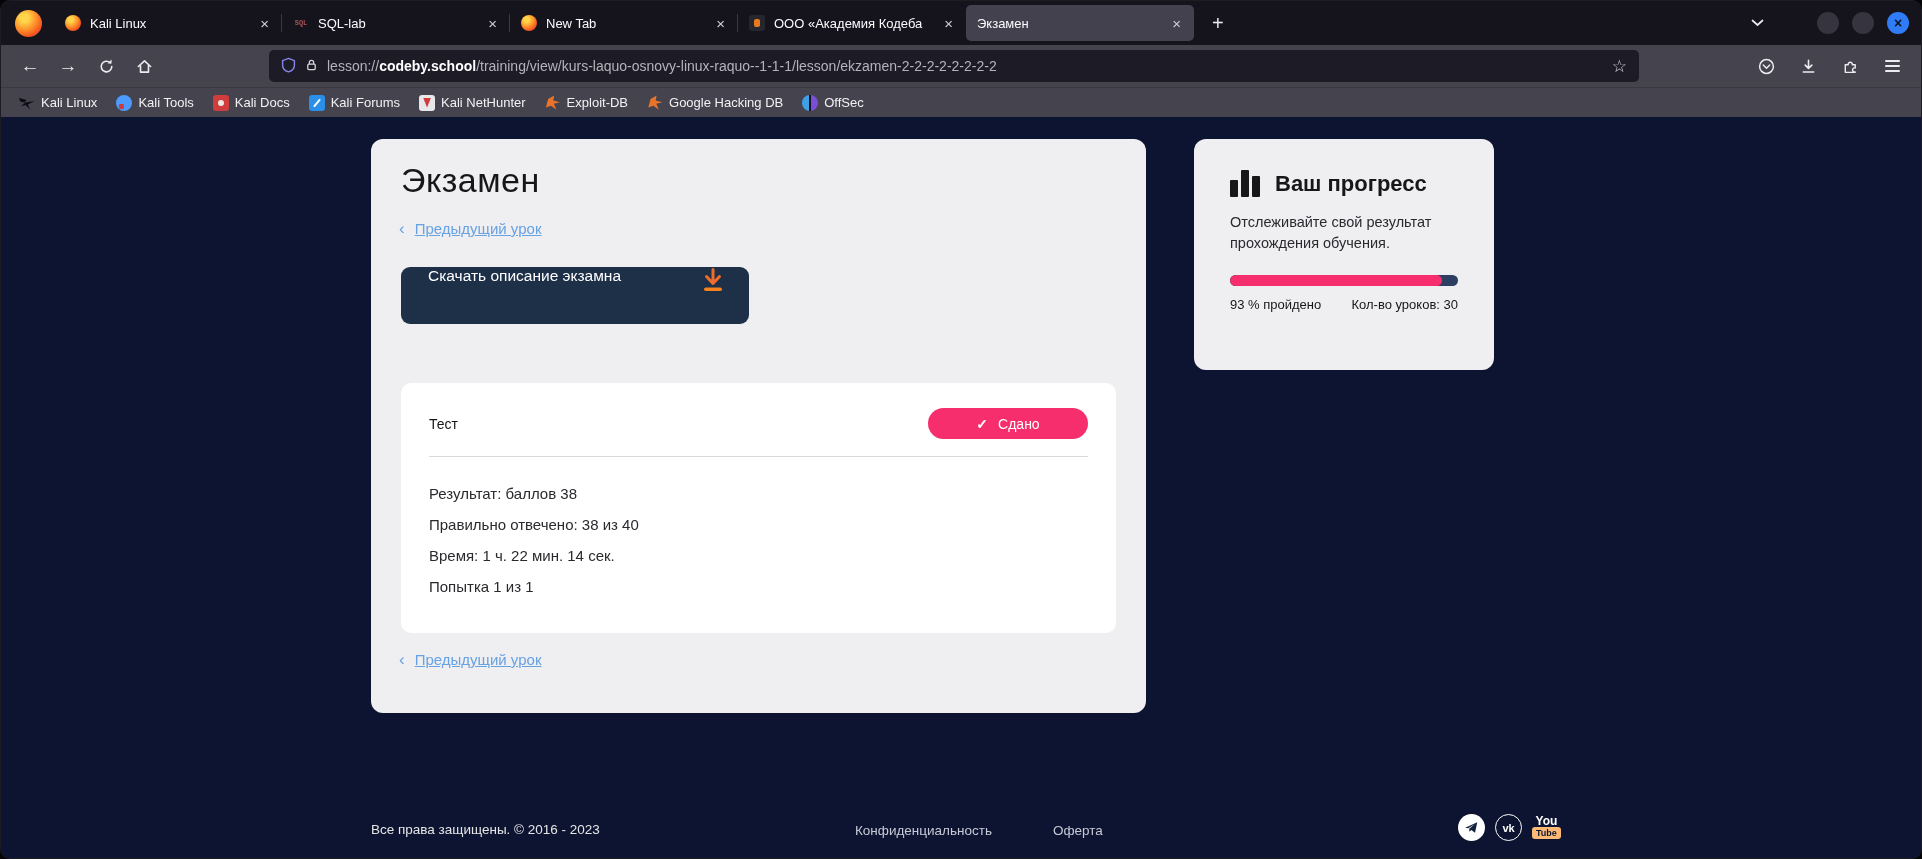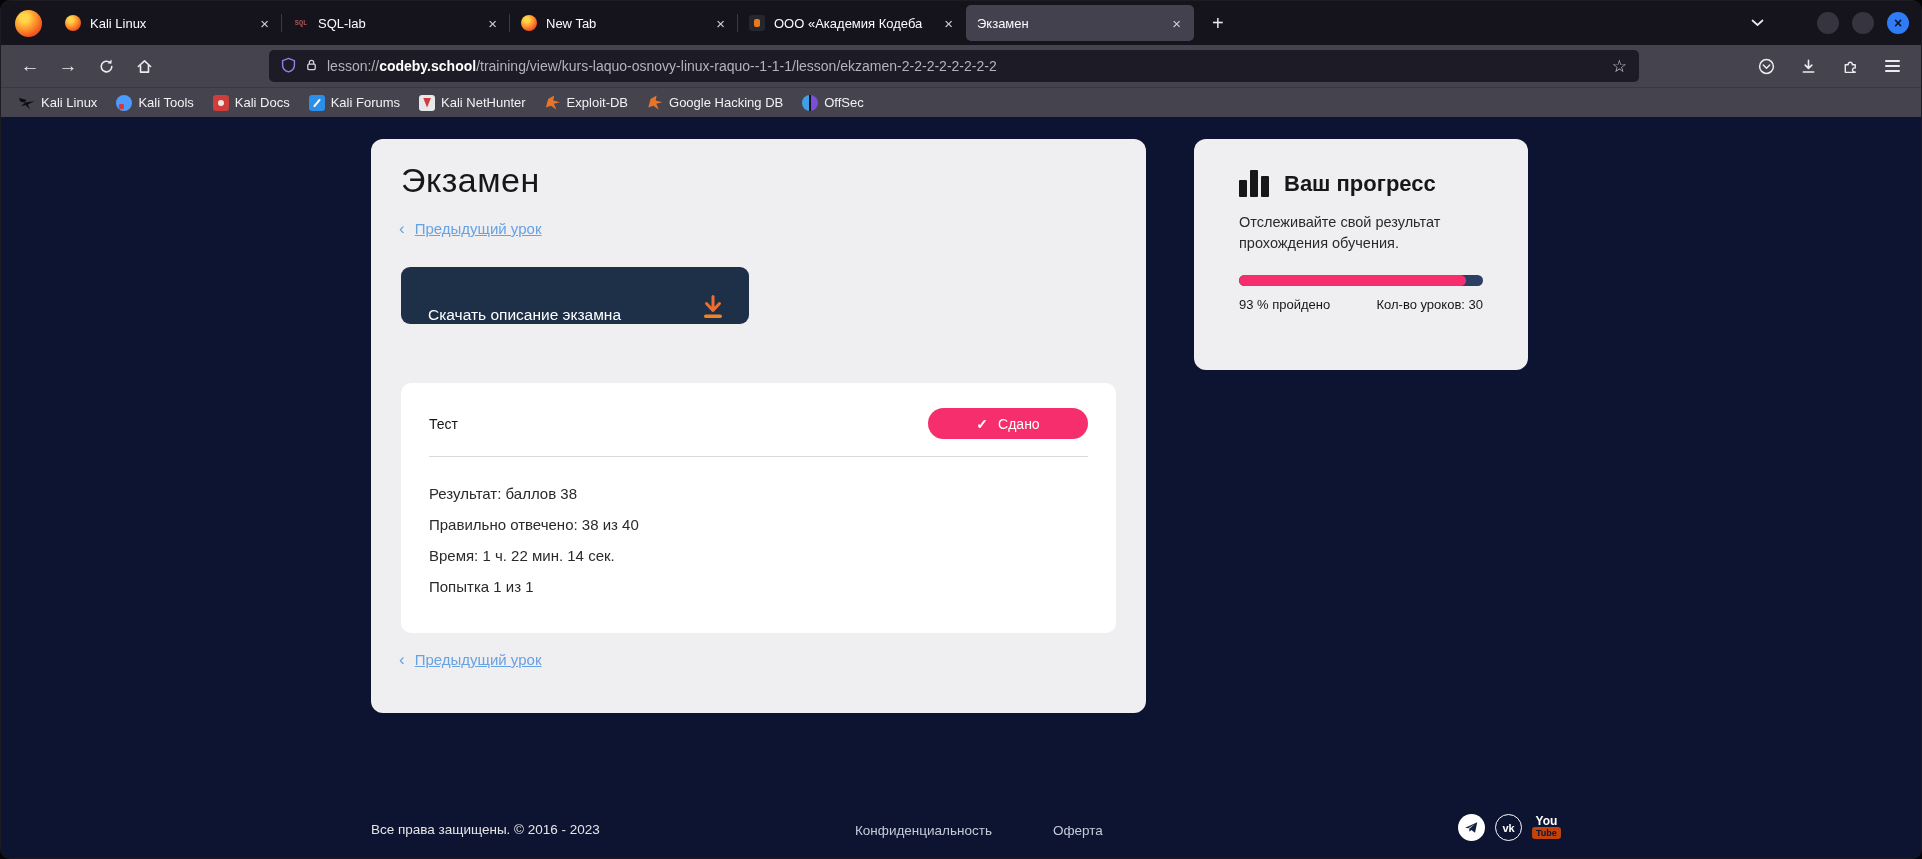--- a/index.html
+++ b/index.html
@@ -65,33 +65,33 @@
   .content { position:absolute; top:117px; left:0; right:0; bottom:0; background:#0d1431; }
 
   .main-card { position:absolute; left:370px; top:21px; width:775px; height:574px; background:#efeef1; border-radius:12px; }
   .page-title { position:absolute; left:30px; top:22px; font-size:34px; font-weight:500; color:#17171a; letter-spacing:0.5px; }
   .prev-link { position:absolute; left:28px; display:flex; align-items:center; gap:10px; color:#67a2e3; font-size:15px; cursor:pointer; }
   .prev-link.top { top:81px; }
   .prev-link.bottom { top:512px; }
   .prev-chevron { font-size:17px; line-height:1; }
   .prev-label { text-decoration:underline; }
   .dl-btn { position:absolute; left:30px; top:128px; width:348px; height:57px; background:#1d3048; border-radius:9px;
-    display:flex; align-items:flex-end; justify-content:space-between; padding:0 24px 0 27px; color:#fff; font-size:15.5px; cursor:pointer; }
+    display:flex; align-items:flex-start; justify-content:space-between; padding:0 24px 0 27px; color:#fff; font-size:15.5px; cursor:pointer; }
 
   .test-card { position:absolute; left:30px; right:30px; top:244px; height:250px; background:#ffffff; border-radius:10px; padding:25px 28px; }
   .test-head { display:flex; justify-content:space-between; align-items:center; }
   .test-title { font-size:14px; color:#17171a; }
   .badge { height:31px; min-width:160px; background:#f62e6d; border-radius:16px; color:#fff;
     display:flex; align-items:center; justify-content:center; gap:10px; font-size:14px; padding:0 20px; }
   .badge-check { font-size:14px; font-weight:bold; }
   .test-divider { border-bottom:1px solid #d9d9dd; margin-top:17px; }
   .results { margin-top:21px; font-size:15px; color:#2a2a2e; }
   .results > div { line-height:31px; }
 
-  .progress-card { position:absolute; left:1193px; top:21px; width:334px; height:231px; background:#efeef1; border-radius:12px; padding:31px 45px; }
+  .progress-card { position:absolute; left:1193px; top:21px; width:300px; height:231px; background:#efeef1; border-radius:12px; padding:31px 36px; }
   .prog-head { display:flex; align-items:flex-end; gap:15px; }
   .chart-icon { display:flex; align-items:flex-end; gap:3px; height:27px; }
   .chart-icon i { display:block; width:8px; background:#17171a; border-radius:1px; }
   .chart-icon i:nth-child(1) { height:17px; }
   .chart-icon i:nth-child(2) { height:27px; }
   .chart-icon i:nth-child(3) { height:21px; }
   .prog-title { font-size:22px; font-weight:700; color:#17171a; }
   .prog-desc { margin-top:15px; font-size:14.5px; line-height:21px; color:#2a2a2e; width:245px; }
   .prog-track { margin-top:21px; height:11px; border-radius:6px; background:#2c3f63; position:relative; overflow:hidden; }
   .prog-fill { position:absolute; left:0; top:0; bottom:0; background:#f62e6d; border-radius:6px; }
@@ -102,21 +102,21 @@
   .copyright { position:absolute; left:370px; top:10px; color:#e5e5e5; font-size:13.5px; }
   .f-link { position:absolute; top:11px; color:#c6cad6; font-size:13.5px; cursor:pointer; }
   .f-link.privacy { left:854px; }
   .f-link.offer { left:1016px;margin-left:36px; }
   .socials { position:absolute; left:1457px; top:2px; display:flex; align-items:center; gap:10px; }
   .soc-tg { width:27px; height:27px; border-radius:50%; background:#fff; display:flex; align-items:center; justify-content:center; }
   .soc-vk { width:27px; height:27px; border-radius:50%; border:1.5px solid #fff; color:#fff;
     display:flex; align-items:center; justify-content:center; font-size:11px; font-weight:700; }
   .soc-yt { display:flex; flex-direction:column; align-items:center; color:#fff; }
   .yt-you { font-size:12px; font-weight:700; line-height:10px; }
-  .yt-tube { background:#c2410c; color:#0d1431; font-size:9px; font-weight:700; border-radius:3px; padding:1px 4px; margin-top:1px; line-height:10px; }
+  .yt-tube { background:#fdba74; color:#0d1431; font-size:9px; font-weight:700; border-radius:3px; padding:1px 4px; margin-top:1px; line-height:10px; }
 </style>
 </head>
 <body>
 
 <div class="window">
 
   <div class="tabbar">
     <div class="fx-logo"></div>
     <div class="tabstrip">
 

